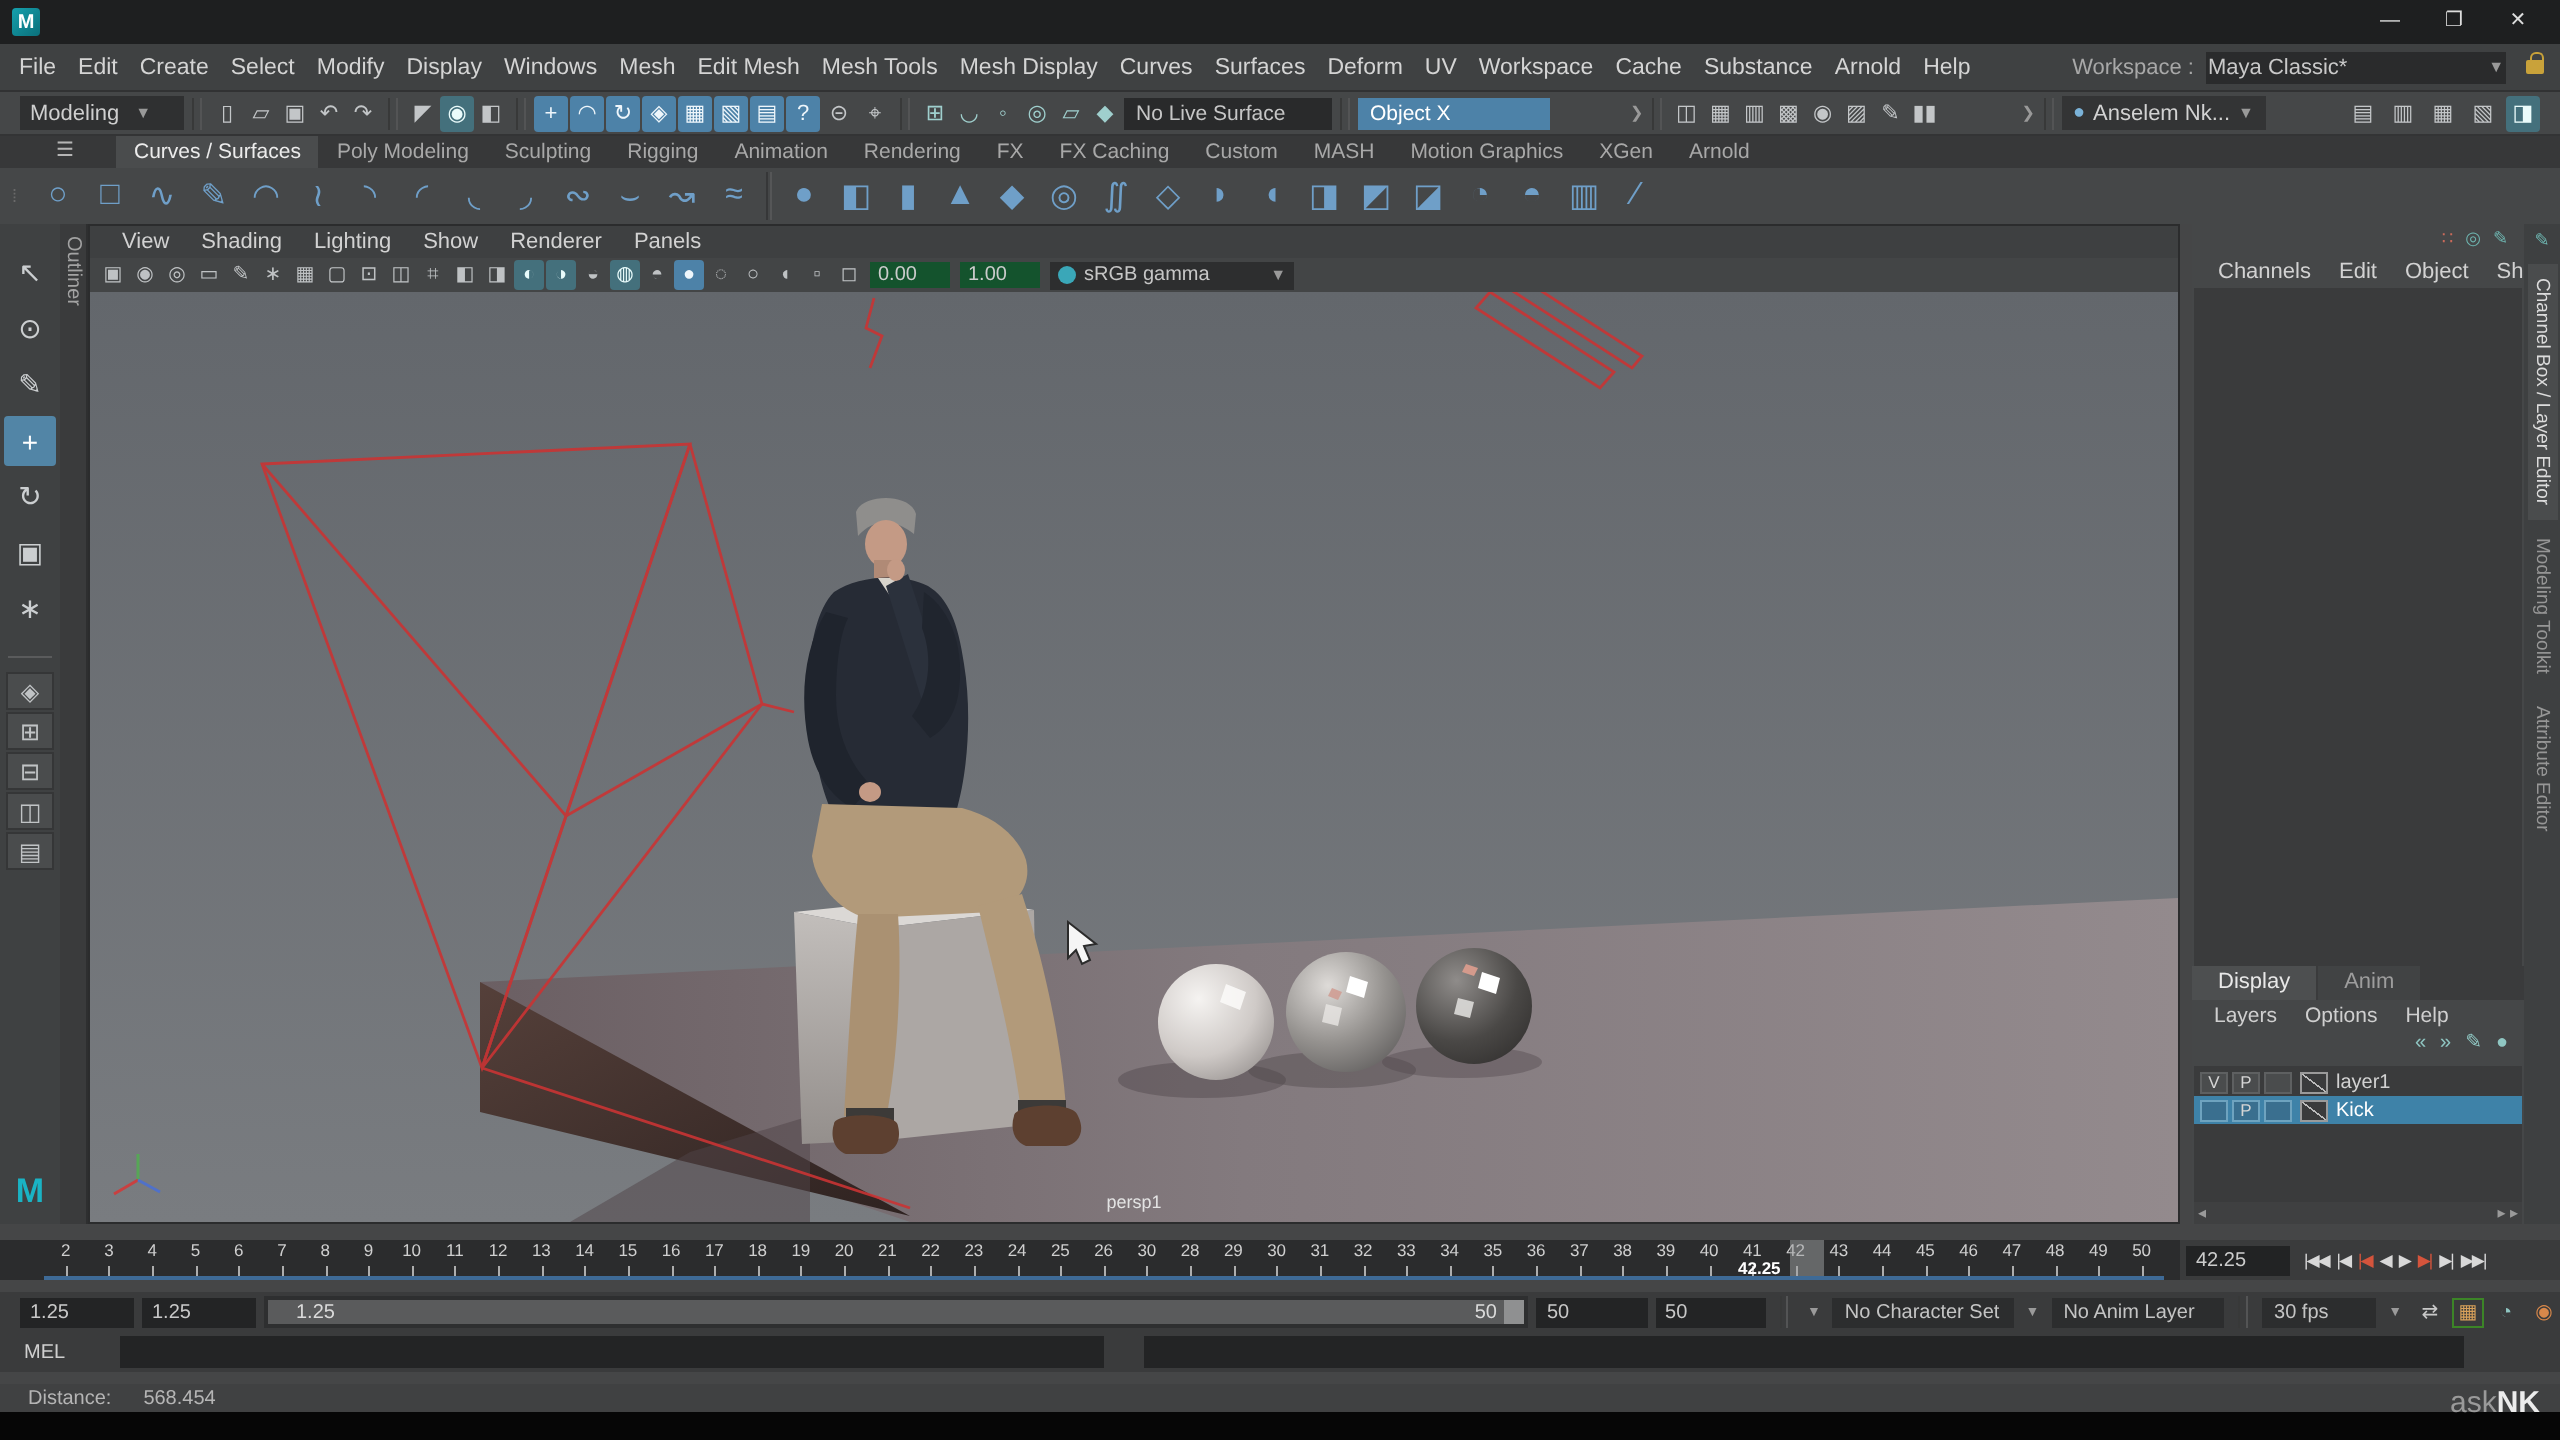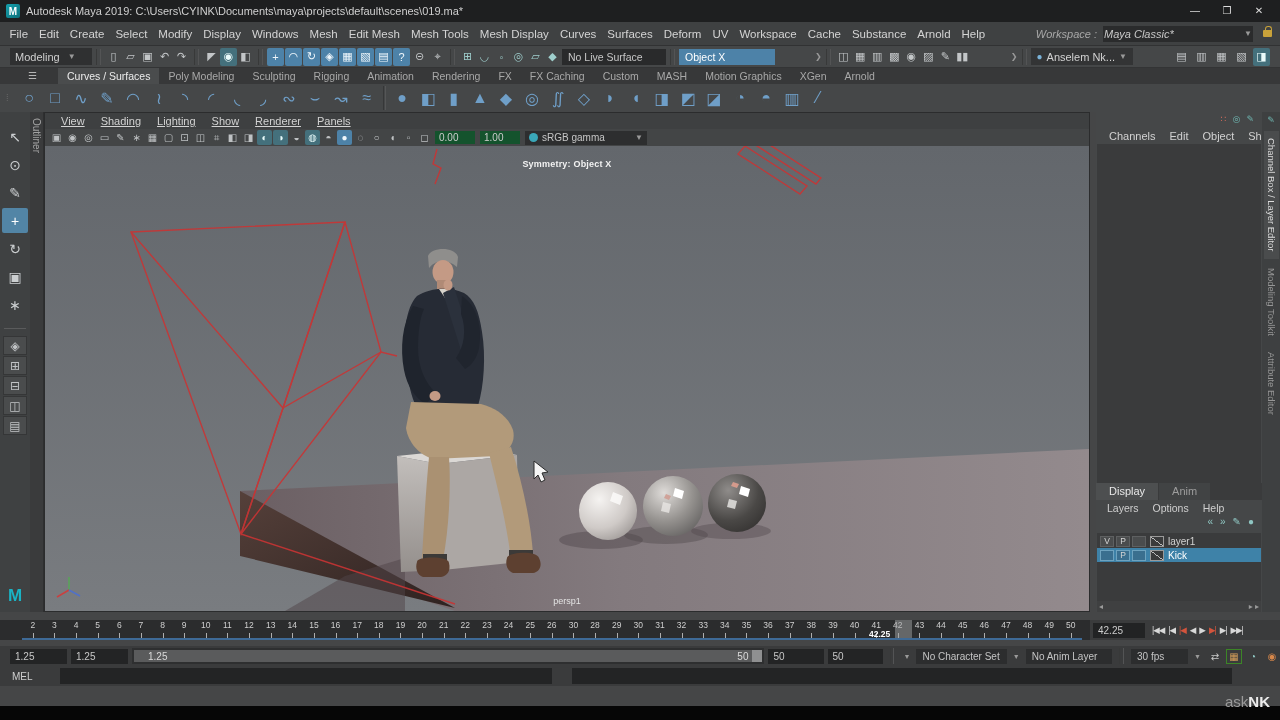--- a/index.html
+++ b/index.html
@@ -10,21 +10,21 @@
   
   .titlebar{position:absolute;left:0;top:0;right:0;height:22px;background:#1e1f20;display:flex;align-items:center;padding:0 6px;gap:6px;}
   .app-icon{width:14px;height:14px;background:linear-gradient(135deg,#15a0ad,#0b6f7a);color:#fff;font-size:10px;font-weight:bold;display:flex;align-items:center;justify-content:center;border-radius:2px;}
   .title-text{font-size:11px;color:#cfcfcf;white-space:nowrap;}
   .win-controls{margin-left:auto;display:flex;gap:10px;padding-right:4px;}
   .win-btn{width:22px;height:16px;text-align:center;line-height:16px;font-size:10px;color:#ddd;}
 
   
   .menubar{position:absolute;left:0;top:22px;right:0;height:24px;background:#3f4142;border-bottom:1px solid #313233;display:flex;align-items:center;padding-left:4px;}
   .menubar [data-name="menu-item"]{padding:0 5.5px;font-size:11.5px;color:#d4d4d4;white-space:nowrap;}
-  .workspace{margin-left:auto;display:flex;align-items:center;gap:6px;padding-right:8px;font-style:italic;}
+  .workspace{margin-left:auto;display:flex;align-items:center;gap:6px;padding-right:8px;}
   .ws-label{color:#a8a8a8;}
   .ws-field{width:150px;height:16px;background:#2a2b2c;display:flex;align-items:center;padding:0 1px;color:#c9c9c9;}
   .ws-caret{font-size:8px;color:#999;margin-left:auto;}
   .lock{width:9px;height:7px;background:#c9a23a;border-radius:1px;position:relative;margin-left:4px;}
   .lock:before{content:'';position:absolute;top:-4px;left:1.5px;width:5px;height:4px;border:1px solid #c9a23a;border-bottom:none;border-radius:3px 3px 0 0;}
 
   
   .statusline{position:absolute;left:0;top:46px;right:0;height:22px;background:#454748;border-bottom:1px solid #333435;display:flex;align-items:center;gap:1px;padding-left:10px;}
   .dd{height:17px;background:#2f3031;display:flex;align-items:center;padding:0 5px;gap:6px;color:#cfcfcf;}
   .dd .ws-caret{margin-left:2px;}
@@ -57,21 +57,21 @@
   .tb-sep{width:22px;border-top:1px solid #5a5b5c;margin:8px 0 4px;}
   .layout-btn{width:24px;height:19px;display:flex;align-items:center;justify-content:center;font-size:12px;color:#c0c3c5;background:#4a4c4d;border:1px solid #353637;margin-bottom:1px;}
   .maya-logo{margin-top:auto;margin-bottom:6px;font-size:17px;font-weight:bold;color:#1ab3c4;}
 
   .outliner-strip{position:absolute;left:30px;top:112px;width:14px;height:500px;background:#3a3b3c;border-right:1px solid #2e2f30;}
   .vlabel{writing-mode:vertical-rl;font-size:10px;color:#a3a3a3;padding:6px 1px;white-space:nowrap;}
 
   
   .viewport{position:absolute;left:44px;top:112px;width:1046px;height:500px;border:1px solid #2b2c2d;background:#6a6e72;}
   .vp-menus{height:16px;background:#3e4041;display:flex;align-items:center;padding-left:8px;}
-  .vp-menus [data-name="viewport-menu-item"]{padding:0 8px;font-size:11px;color:#d2d2d2;text-decoration:underline;}
+  .vp-menus [data-name="viewport-menu-item"]{padding:0 8px;font-size:11px;color:#d2d2d2;}
   .vp-toolbar{height:17px;background:#434546;display:flex;align-items:center;padding-left:4px;gap:1px;}
   .vp-ic{width:15px;height:15px;display:flex;align-items:center;justify-content:center;font-size:10px;color:#bfc2c4;border-radius:2px;}
   .vp-ic.hl{background:#44707c;color:#e8fbfb;}
   .vp-ic.hlb{background:#4d82a8;color:#eef6fb;}
   .vp-field{width:40px;height:13px;background:#14532d;color:#cccccc;font-size:10px;display:flex;align-items:center;padding:0 4px;margin:0 2px;}
   .vp-gamma{width:122px;height:14px;background:#2d2e2f;color:#c6c6c6;font-size:10px;display:flex;align-items:center;gap:4px;padding:0 4px;margin-left:2px;}
   .vp-gamma .gdot{width:9px;height:9px;border-radius:50%;background:#3aa7b8;}
   .vp-canvas{position:absolute;left:0;top:33px;right:0;bottom:0;background:linear-gradient(#63676c,#797c80);overflow:hidden;}
   .vp-canvas svg{position:absolute;inset:0;}
   .sym-label{position:absolute;top:13px;left:0;right:0;text-align:center;font-size:9px;font-weight:bold;color:#f2f2f2;letter-spacing:.2px;}
@@ -140,21 +140,20 @@
   .asknk{position:absolute;right:10px;top:693px;font-size:15px;z-index:5;}
   .asknk .a{color:#9a9a9a;} .asknk .b{color:#ececec;font-weight:bold;}
 </style>
 </head>
 <body>
 
 <div id="app" data-name="maya-application-window">
 
   <div class="titlebar" data-name="title-bar">
     <div class="app-icon" data-name="maya-app-icon">M</div>
-    <div class="title-text" data-name="window-title">Autodesk Maya 2019: C:\Users\CYINK\Documents\maya\projects\default\scenes\019.ma*</div>
     <div class="win-controls">
       <div class="win-btn" data-name="minimize-button">—</div>
       <div class="win-btn" data-name="maximize-button">❐</div>
       <div class="win-btn" data-name="close-button">✕</div>
     </div>
   </div>
 
   <div class="menubar" data-name="main-menu-bar">
     <div style="display:flex">
         <span data-name="menu-item">File</span>
@@ -485,21 +484,20 @@
         <g data-name="view-axis-gizmo" stroke-width="1.5">
           <line x1="24" y1="444" x2="24" y2="431" stroke="#57a657"></line>
           <line x1="24" y1="444" x2="12" y2="451" stroke="#c94040"></line>
           <line x1="24" y1="444" x2="35" y2="450" stroke="#5071c9"></line>
         </g>
 
         <g data-name="mouse-cursor">
           <path d="M489,315 L489,333 L493,329 L496,336 L500,334 L497,327 L503,326 Z" fill="#f5f5f5" stroke="#2b2b2b" stroke-width="1"></path>
         </g>
       </svg>
-      <div class="sym-label" data-name="symmetry-overlay-label">Symmetry: Object X</div>
       <div class="persp-label" data-name="camera-name-label">persp1</div>
     </div>
   </div>
 
   <div class="rightpanel" data-name="channel-box-layer-editor-panel">
     <div class="rp-icons">
         <span data-name="manipulator-display-icon" style="color: rgb(201, 106, 90);">∷</span>
         <span data-name="speed-state-icon" style="color: rgb(110, 181, 176);">◎</span>
         <span data-name="channel-edit-icon" style="color: rgb(110, 181, 176);">✎</span>
       </div>
@@ -802,18 +800,22 @@
       </div>
   </div>
 
   <div class="mel-row" data-name="command-line">
     <span class="mel-label" data-name="command-language-toggle">MEL</span>
     <div class="mel-input" data-name="command-input-field"></div>
     <div class="mel-output" data-name="command-result-field"></div>
 
   </div>
 
+  <div class="help-line" data-name="help-line">
+    <span data-name="help-line-label">Distance:</span>
+    <span data-name="help-line-value">568.454</span>
+  </div>
   <div class="black-strip" data-name="bottom-letterbox"></div>
   <div class="asknk" data-name="asknk-watermark">
     <span class="a">ask</span><span class="b">NK</span>
   </div>
 
 </div>
 
 </body></html>

